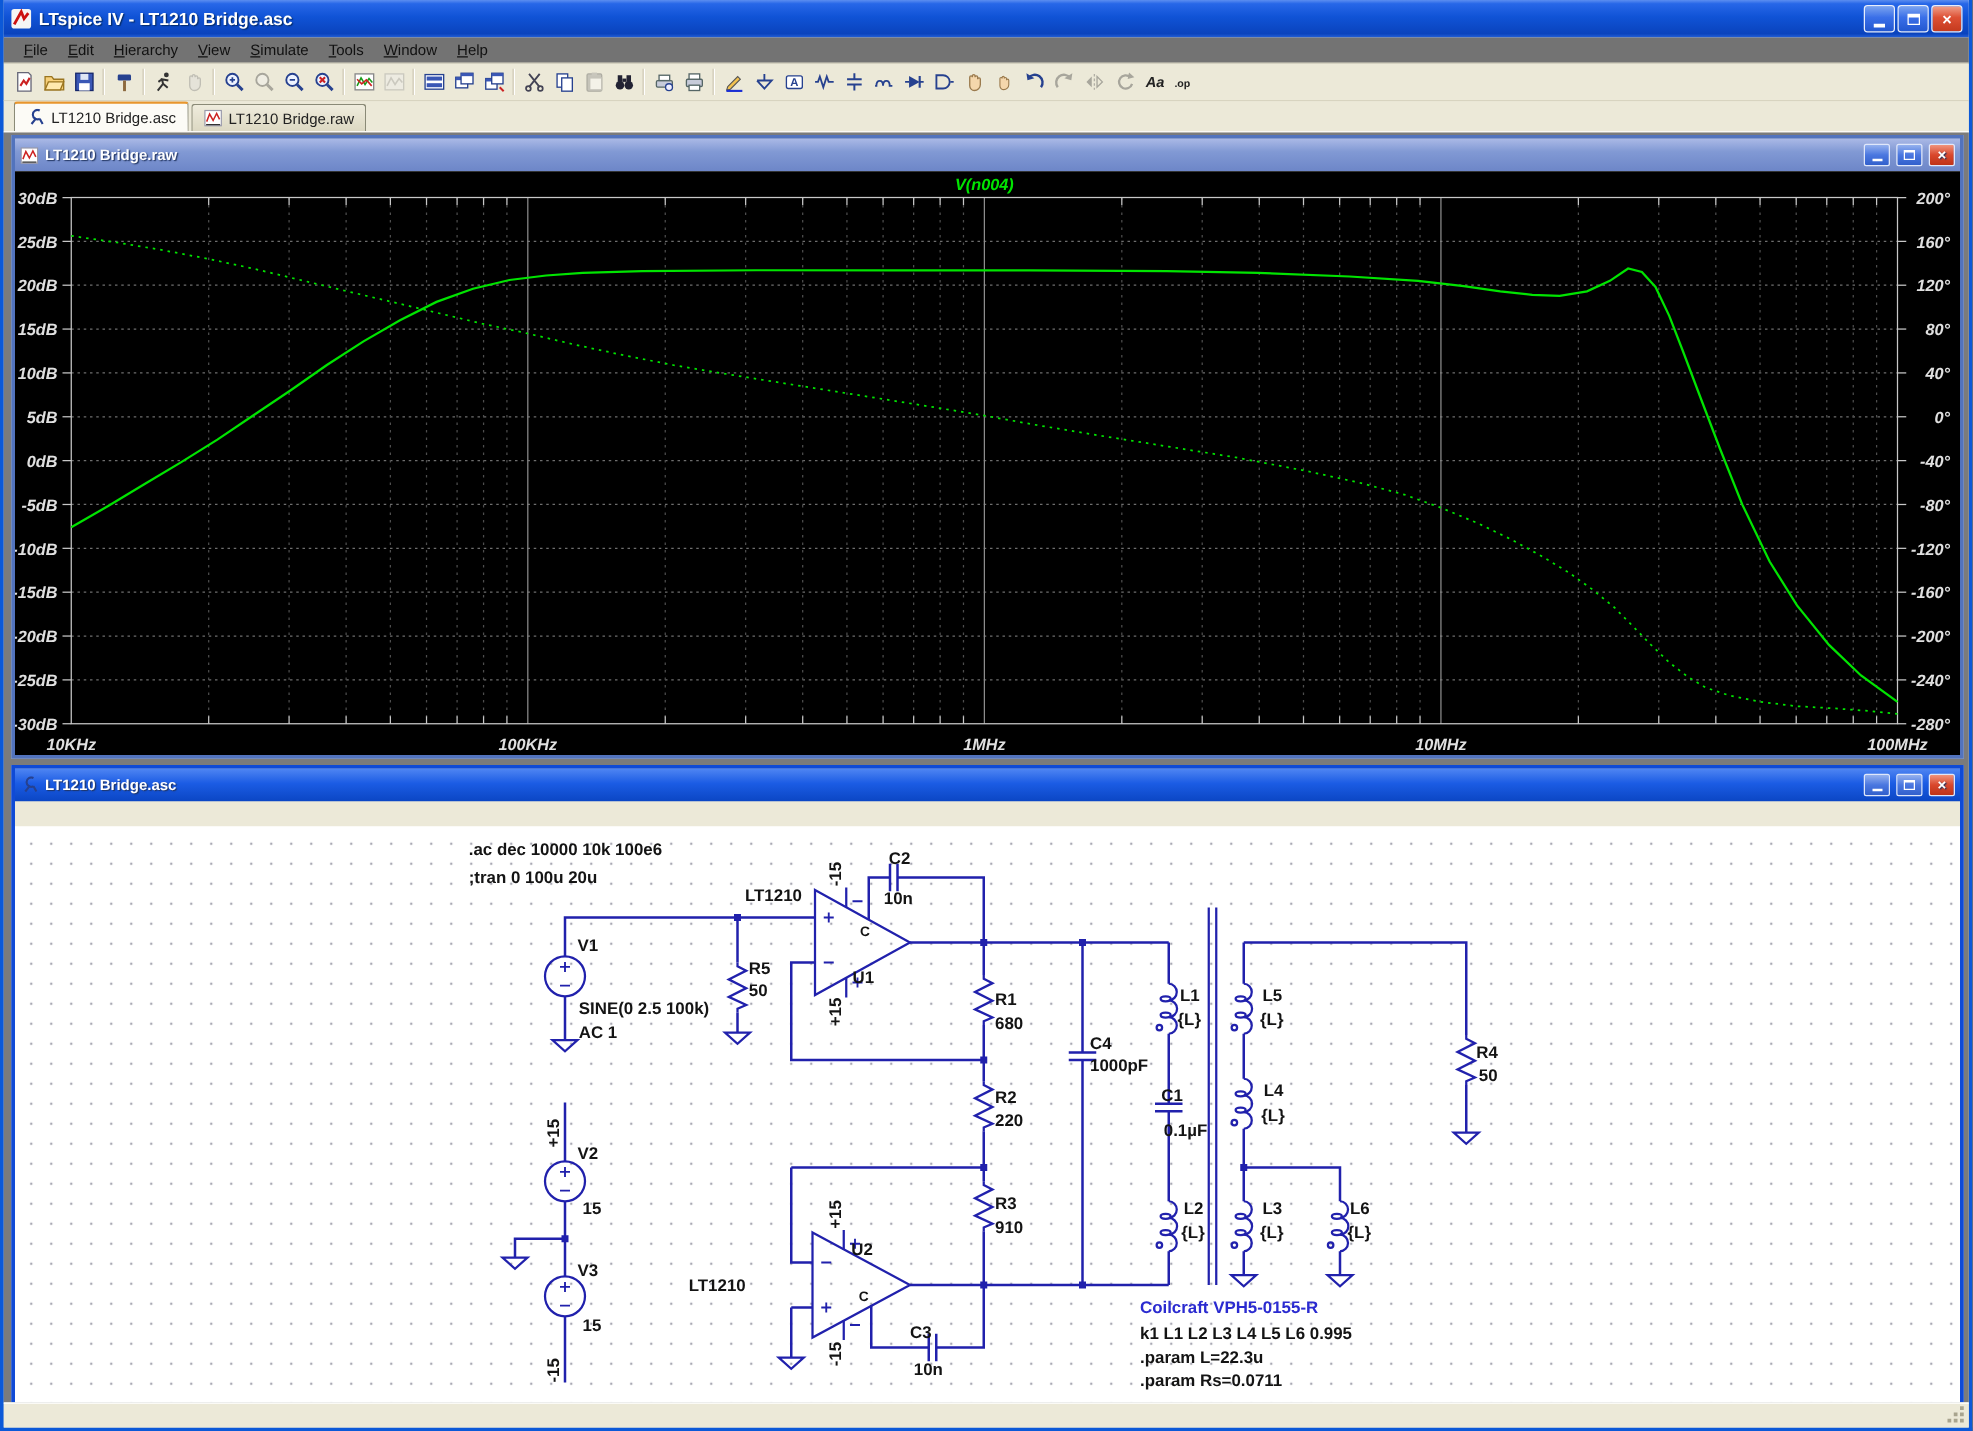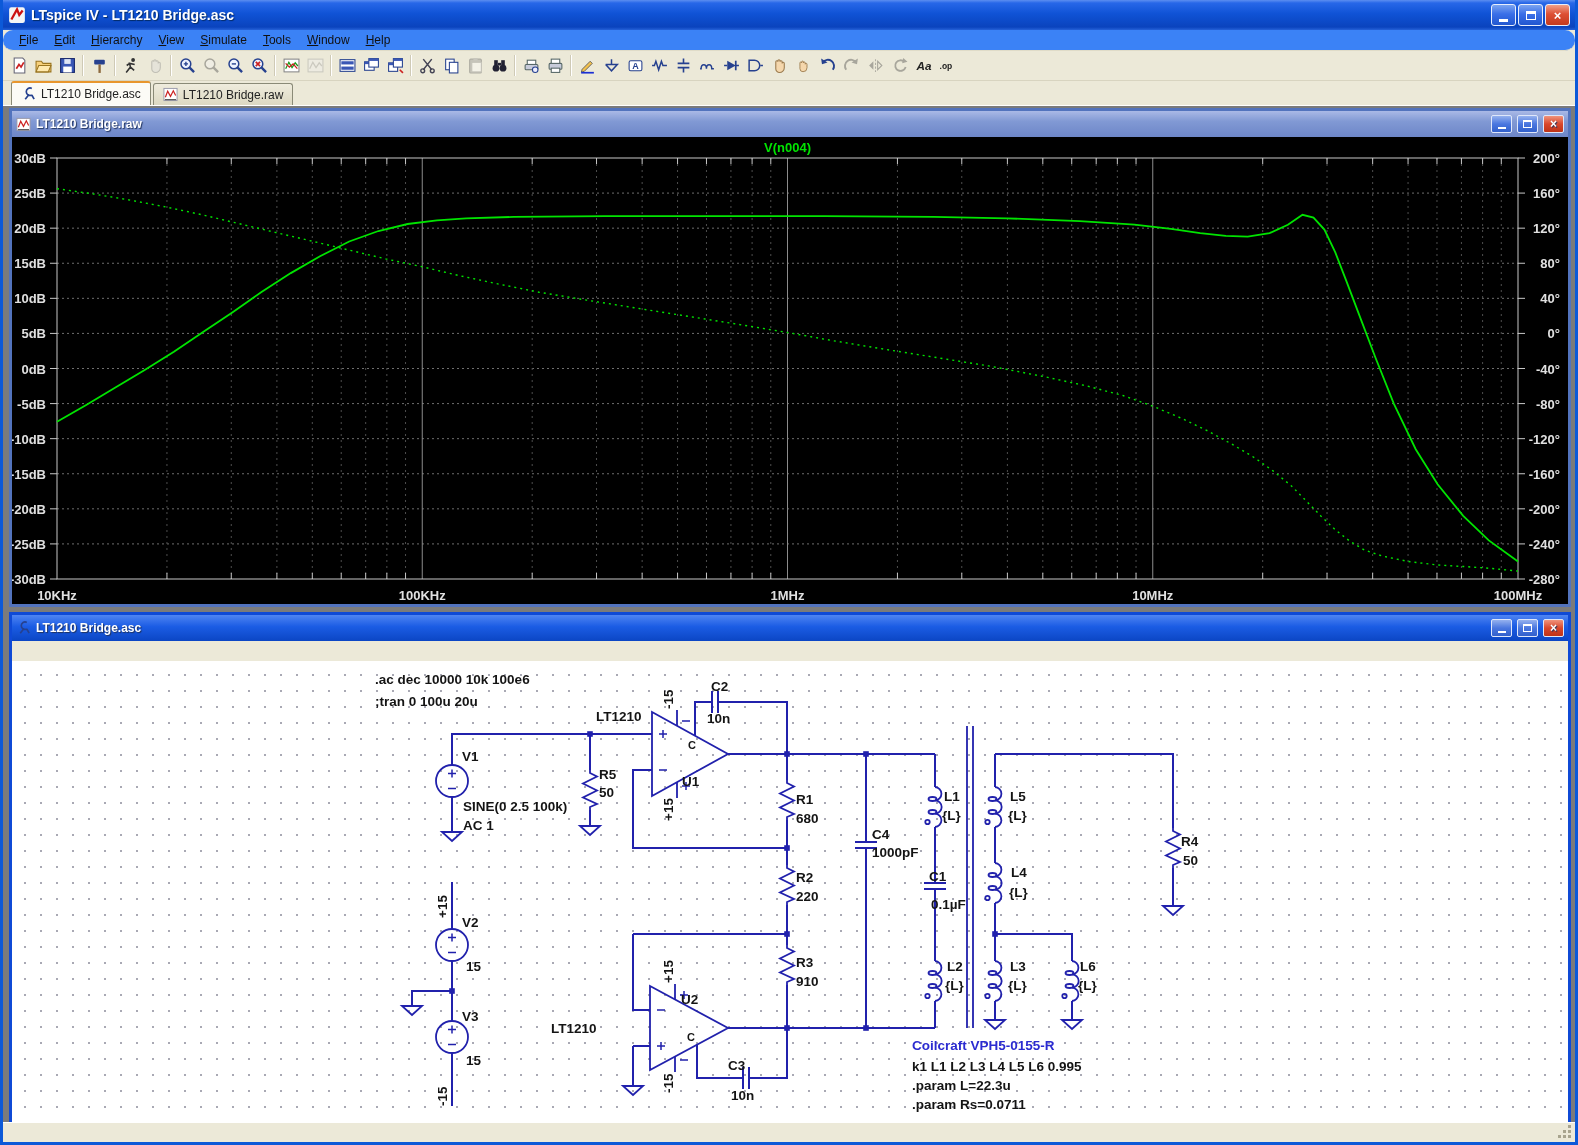--- a/index.html
+++ b/index.html
@@ -12,21 +12,21 @@
   .titlebar{height:30px;flex:0 0 30px;display:flex;align-items:center;gap:5px;padding:0 5px;
     background:linear-gradient(180deg,#5c8ef0 0%,#2767e8 10%,#1053d6 45%,#0a43bd 90%,#2561d8 100%);}
   .titlebar .title-text{color:#fff;font-weight:bold;font-size:14px;text-shadow:1px 1px 1px #032a66;flex:1;}
   .mbtns{display:flex;gap:2px;}
   .mb{width:25px;height:22px;border-radius:3px;border:1px solid #e8eefc;display:flex;align-items:center;justify-content:center;
       background:linear-gradient(#7ba4f0,#3a6fe8 45%,#2257d0);color:#fff;font-size:13px;font-weight:bold;}
   .mb-close{background:linear-gradient(#f0a08a,#dd5034 45%,#c43a1e);}
   .g-min{display:block;width:9px;height:3px;background:#fff;margin-top:10px;}
   .g-max{display:block;width:10px;height:9px;border:1px solid #fff;border-top:3px solid #fff;}
   
-  .menubar{height:21px;flex:0 0 21px;display:flex;align-items:center;background:#3b82f6;padding-left:8px;font-size:12px;border-bottom:1px solid #e0dcc8;border-radius:10px;}
+  .menubar{height:21px;flex:0 0 21px;display:flex;align-items:center;background:#737373;padding-left:8px;font-size:12px;border-bottom:1px solid #e0dcc8;}
   .menu-item{padding:2px 8px;color:#111;}
   
   .toolbar{height:30px;flex:0 0 30px;display:flex;align-items:center;background:#ece9d8;padding-left:4px;border-bottom:1px solid #d8d4c0;}
   .tbtn{width:24px;height:25px;display:flex;align-items:center;justify-content:center;border-radius:2px;}
   .tbtn.disabled{filter:grayscale(1) opacity(.4);}
   .tbi{width:17px;height:17px;overflow:visible;}
   .tb-sep{width:2px;height:21px;border-left:1px solid #cfcaB6;border-right:1px solid #fff;margin:0 3px;}
   
   .tabbar{height:25px;flex:0 0 25px;background:#ece9d8;display:flex;align-items:flex-end;padding-left:8px;border-bottom:1px solid #fff;}
   .tab{height:22px;display:inline-flex;align-items:center;gap:5px;padding:0 9px;margin-right:2px;font-size:12px;color:#222;
@@ -40,21 +40,21 @@
   .child.ascwin{top:506px;height:510px;border-color:#0f4ad6;}
   .ctitle{height:26px;display:flex;align-items:center;gap:5px;padding:0 4px;color:#fff;font-weight:bold;font-size:12px;text-shadow:1px 1px 1px #20335f;}
   .rawwin .ctitle{background:linear-gradient(180deg,#aab9e6 0%,#8199d4 40%,#6d86c8 100%);}
   .ascwin .ctitle{background:linear-gradient(180deg,#4f85f2 0%,#1b5ce4 45%,#0b46c4 100%);}
   .ctitle .ct-text{flex:1;}
   .wb{width:21px;height:18px;border-radius:2px;border:1px solid #dfe7fa;display:flex;align-items:center;justify-content:center;
       background:linear-gradient(#95b1ee,#4a77e0 50%,#3260cc);color:#fff;font-size:12px;font-weight:bold;}
   .wb .g-min{width:8px;height:2px;margin-top:8px;}
   .wb .g-max{width:9px;height:8px;border-width:1px;border-top-width:2px;}
   .wb-close{background:linear-gradient(#f0937c,#d9472c 50%,#bf3318);}
-  .plotwrap{height:467px;background:#000;}
+  .plotwrap{height:467px;background:#000;font-style:italic;}
   .schwrap{height:478px;background:#fff;
      background-image:radial-gradient(circle,#a9a9b4 1px,rgba(0,0,0,0) 1.3px);
      background-size:16px 16px;background-position:5px 6px;margin-top:20px;}
   
   .statusbar{height:20px;flex:0 0 20px;background:#ece9d8;border-top:1px solid #fff;position:relative;}
   .grip{position:absolute;right:3px;bottom:3px;width:13px;height:13px;}
   .grip::before{content:"";position:absolute;right:1px;bottom:1px;width:3px;height:3px;background:#a8a48e;
      box-shadow:-5px 0 #a8a48e,-10px 0 #a8a48e,0 -5px #a8a48e,0 -10px #a8a48e,-5px -5px #a8a48e;}
   
   svg text{font-family:"Liberation Sans",sans-serif;}

